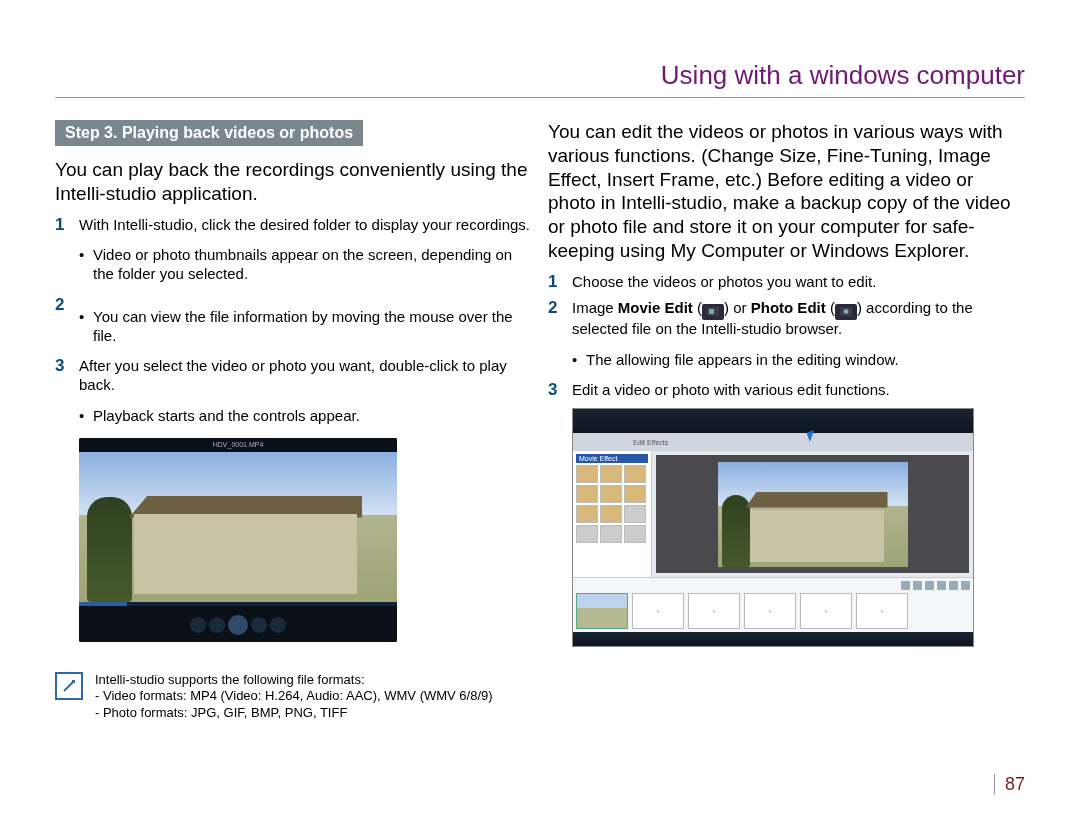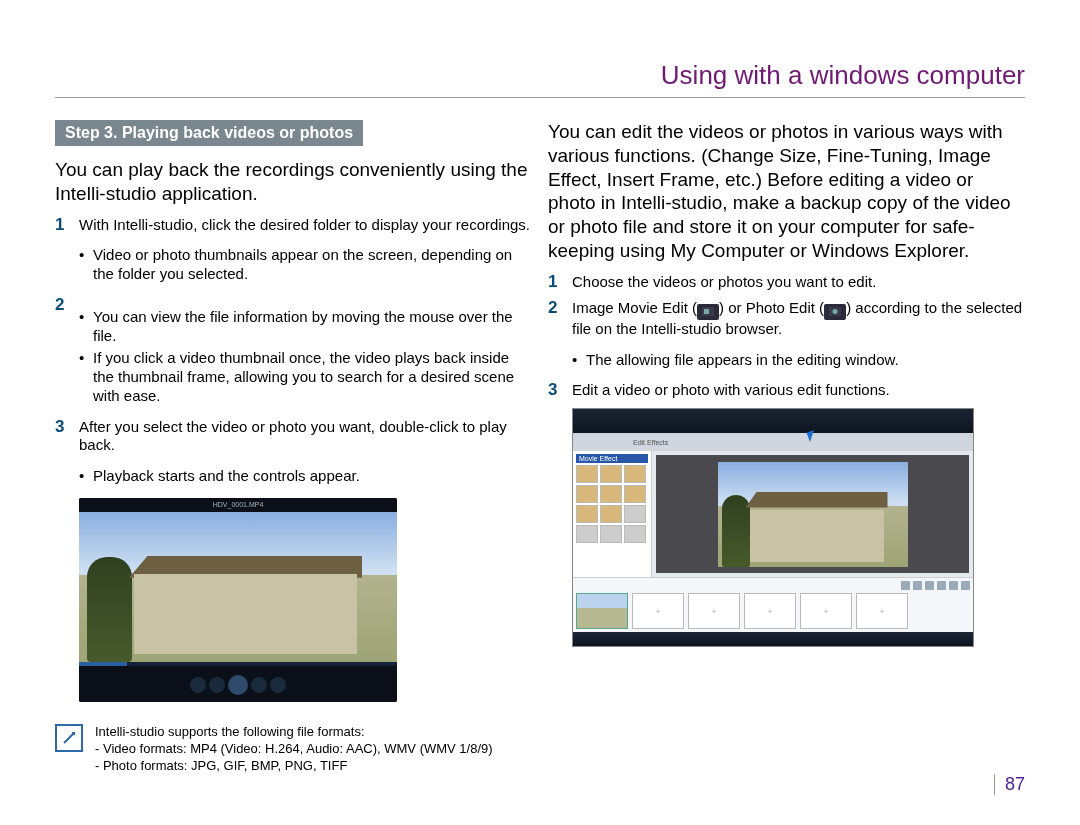--- a/index.html
+++ b/index.html
@@ -93,21 +93,21 @@
     display: inline-flex;
     width: 22px;
     height: 16px;
     background: #2a2a3a;
     border-radius: 2px;
     vertical-align: -3px;
     align-items: center;
     justify-content: center;
   }
   .inline-icon svg { display: block; }
-  strong { font-weight: normal; }
+  strong { font-weight: bold; }
 
   
   .player {
     width: 318px;
     background: #0a0f18;
     border-radius: 2px;
     overflow: hidden;
     margin-top: 4px;
     margin-left: 24px;
   }
@@ -264,41 +264,41 @@
   .tl-thumb.pic { background: linear-gradient(#bcd3ee 40%, #b6b892 40%); border-color: #5a8; }
   .editor-foot {
     height: 14px;
     background: linear-gradient(#1a2433, #0d1520);
   }
 
   .note-row {
     display: flex;
     gap: 12px;
     align-items: flex-start;
-    margin-top: 22px;
+    margin-top: 30px;
     font-size: 13px;
   }
   .note-icon {
     width: 24px;
     height: 24px;
     background: #fff;
     border: 2px solid #2f6aa8;
     display: flex;
     align-items: center;
     justify-content: center;
     flex-shrink: 0;
   }
   .note-lines div { line-height: 1.3; }
 
   .page-num {
     position: absolute;
     bottom: 30px;
     right: 55px;
     font-size: 18px;
-    color: #4c1d95;
+    color: #7f1d1d;
     border-left: 1px solid #999;
     padding-left: 10px;
   }
 </style>
 </head>
 <body>
 
 <div class="page">
 
   <h1 class="header-title">Using with a windows computer</h1>
@@ -318,21 +318,20 @@
             <ul class="bullets">
               <li>Video or photo thumbnails appear on the screen, depending on the folder you selected.</li>
             </ul>
           </div>
         </li>
         <li>
           <span class="num">2</span>
           <div class="body">
             <ul class="bullets">
               <li>You can view the file information by moving the mouse over the file.</li>
-              <li>If you click a video thumbnail once, the video plays back inside the thumbnail frame, allowing you to search for a desired scene with ease.</li>
             </ul>
           </div>
         </li>
         <li>
           <span class="num">3</span>
           <div class="body">
             <span>After you select the video or photo you want, double-click to play back.</span>
             <ul class="bullets">
               <li>Playback starts and the controls appear.</li>
             </ul>
@@ -361,21 +360,21 @@
       </div>
 
       <div class="note-row">
         <div class="note-icon">
           <svg width="14" height="14" viewBox="0 0 14 14">
               <path d="M2 12 L12 2 M10 2 h2 v2" stroke="#2f6aa8" stroke-width="2" fill="none"></path>
             </svg>
         </div>
         <div class="note-lines">
           <div>Intelli-studio supports the following file formats:</div>
-          <div>- Video formats: MP4 (Video: H.264, Audio: AAC), WMV (WMV 1/8/9)</div>
+          <div>- Video formats: MP4 (Video: H.264, Audio: AAC), WMV (WMV 6/8/9)</div>
           <div>- Photo formats: JPG, GIF, BMP, PNG, TIFF</div>
         </div>
       </div>
     </div>
 
     <div class="col">
       <div class="intro">You can edit the videos or photos in various ways with various functions. (Change Size, Fine-Tuning, Image Effect, Insert Frame, etc.) Before editing a video or photo in Intelli-studio, make a backup copy of the video or photo file and store it on your computer for safe-keeping using My Computer or Windows Explorer.</div>
 
       <ol class="steps">
         <li>

